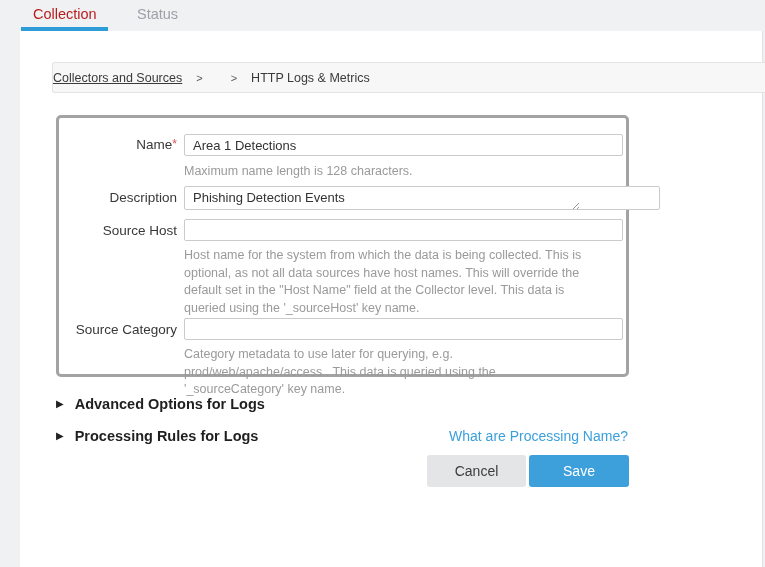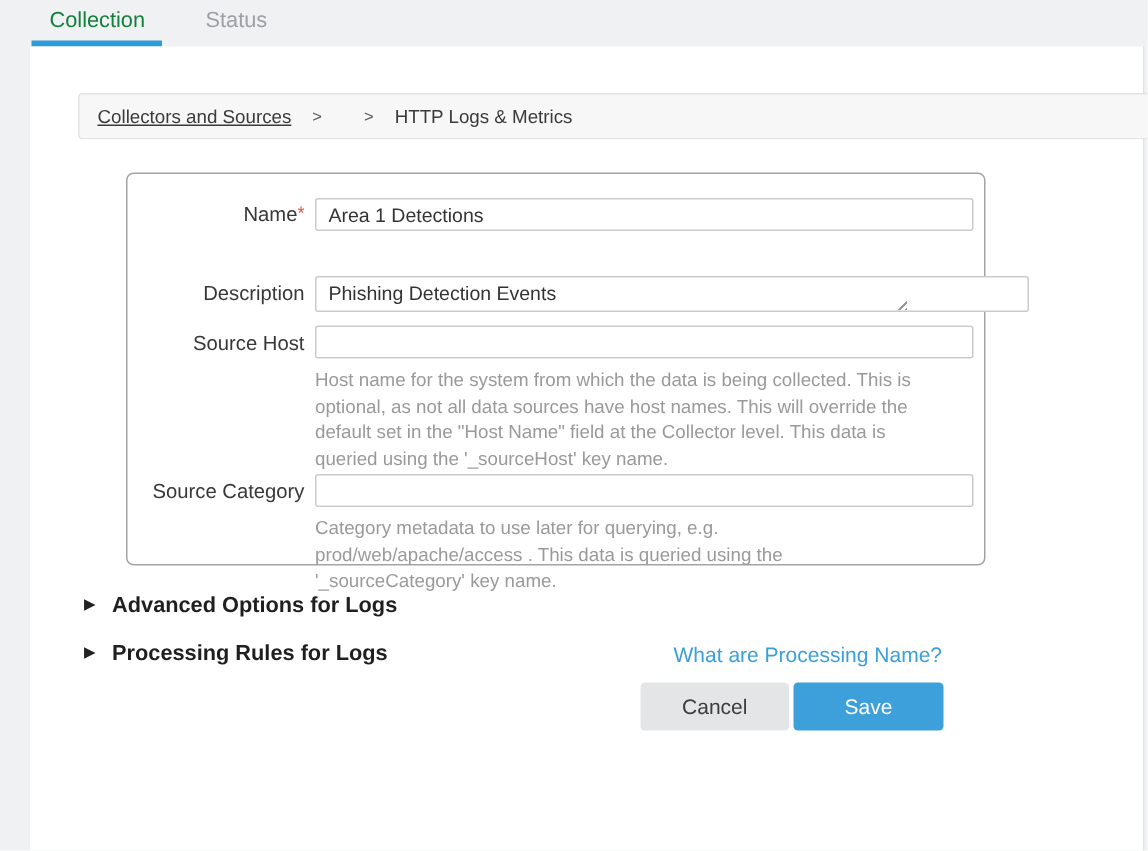--- a/index.html
+++ b/index.html
@@ -8,46 +8,46 @@
     position:relative;
     background:#f0f1f3;
     font-family:"Liberation Sans", sans-serif;
     color:#3c3c3c;
     overflow:hidden;
   }
 
   
   .tabbar { position:absolute; left:0; top:0; width:765px; height:31px; }
   .tab { position:absolute; top:6px; font-size:14.5px; cursor:pointer; }
-  .tab-collection { left:33px; color:#15803d; }
+  .tab-collection { left:33px; color:#b91c1c; }
   .tab-status { left:137px; color:#9ba1a7; }
   .tab-underline { position:absolute; left:21px; top:27px; width:87px; height:4px; background:#2e9cd6; }
 
   
   .panel {
     position:absolute; left:20px; top:31px; width:743px; height:536px;
     background:#ffffff; border-right:1px solid #e2e2e2;
   }
 
   
   .breadcrumb {
     position:absolute; left:52px; top:62px; width:713px; height:31px;
     background:#f7f7f8; border:1px solid #e3e3e3; border-right:none;
     border-radius:3px 0 0 3px;
-    display:flex; align-items:center; padding-left:12px;
+    display:flex; align-items:center; 
     font-size:12.5px; white-space:nowrap;
   }
   .crumb-link { color:#3a3a3a; text-decoration:underline; cursor:pointer; }
   .crumb-current { color:#3a3a3a; }
   .crumb-sep { color:#5a5a5a; font-size:11px; margin:0 14px; }
 
   
   .form-card {
     position:absolute; left:56px; top:115px; width:573px; height:262px;
-    border:1px solid #a3a3a3; border-radius:5px; background:#fff;margin-left:28px;
+    border:3px solid #a3a3a3; border-radius:5px; background:#fff;
   }
   .f-label {
     position:absolute; left:0; width:118px; text-align:right;
     font-size:13.5px; color:#383838;
   }
   .req { color:#d9534f; font-size:12px; vertical-align:top; }
   .f-input {
     position:absolute; left:125px; width:439px; height:22px;
     border:1px solid #cbcbcb; border-radius:2px; background:#fff;
     font-family:"Liberation Sans", sans-serif; font-size:13px; color:#333;
@@ -118,20 +118,21 @@
   <span class="crumb-sep">&gt;</span>
   <span class="crumb-current">HTTP Logs &amp; Metrics</span>
 </div>
 
 <div class="form-card">
 
   <div class="f-label lbl-name">
     <span>Name</span><span class="req">*</span>
   </div>
   <input class="f-input inp-name" type="text" value="Area 1 Detections" style="">
+  <div class="f-helper help-name">Maximum name length is 128 characters.</div>
 
   <div class="f-label lbl-desc">Description</div>
   <textarea class="f-textarea inp-desc" style="">Phishing Detection Events</textarea>
   <div class="resize-grip"></div>
 
   <div class="f-label lbl-host">Source Host</div>
   <input class="f-input inp-host" type="text" value="" style="">
   <div class="f-helper help-host">Host name for the system from which the data is being collected. This is optional, as not all data sources have host names. This will override the default set in the "Host Name" field at the Collector level. This data is queried using the '_sourceHost' key name.</div>
 
   <div class="f-label lbl-cat">Source Category</div>

